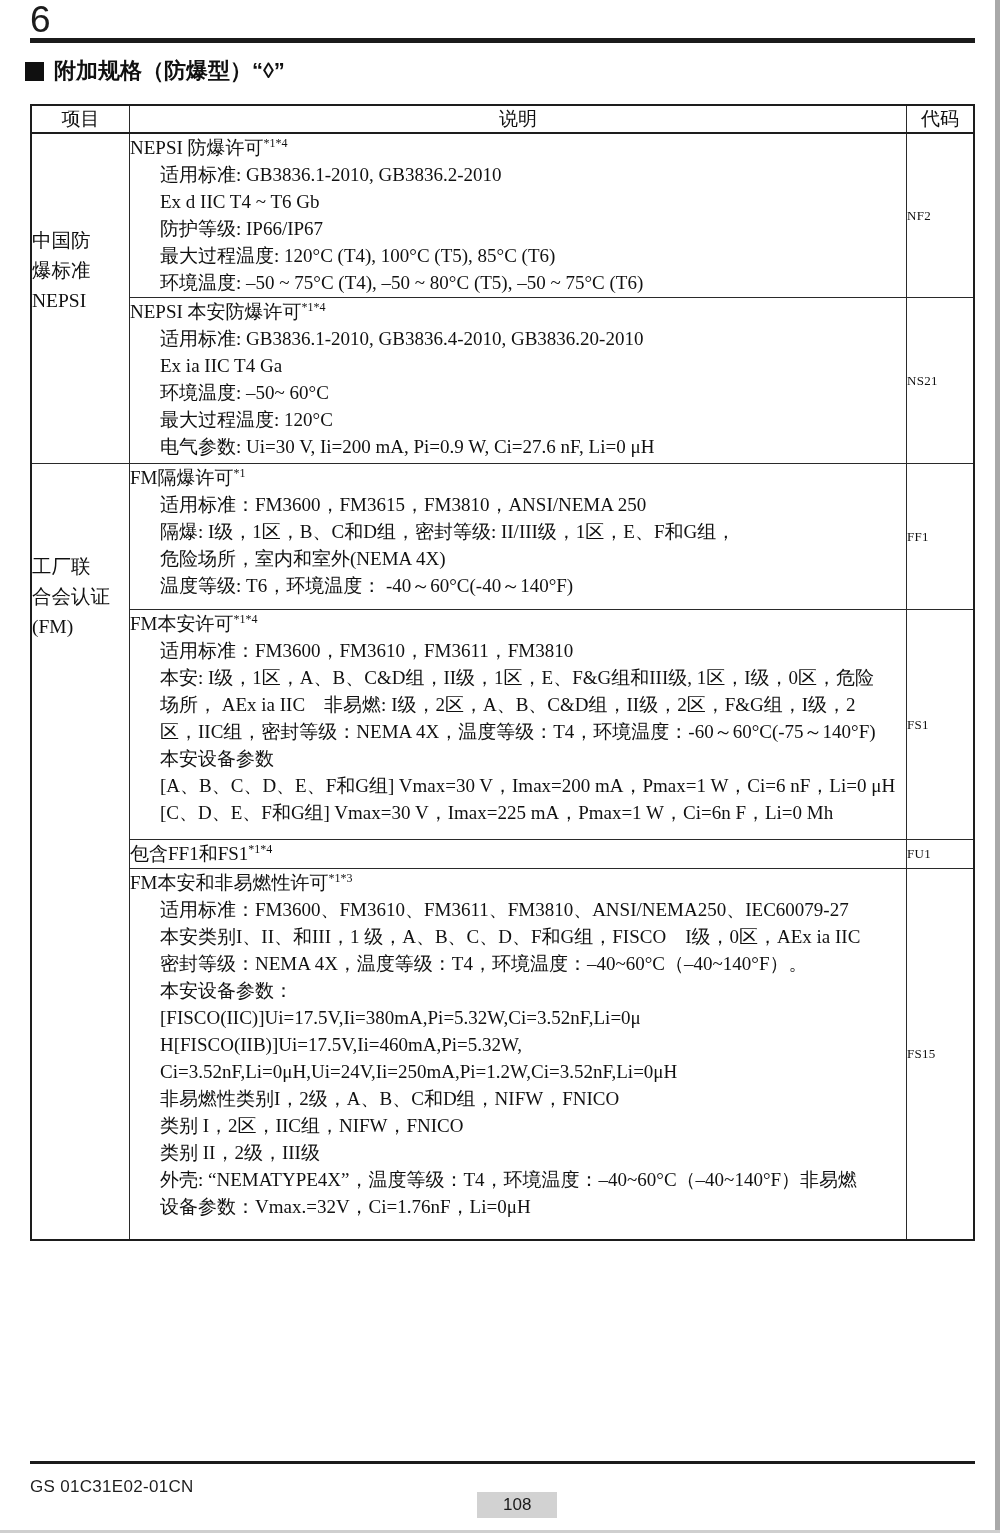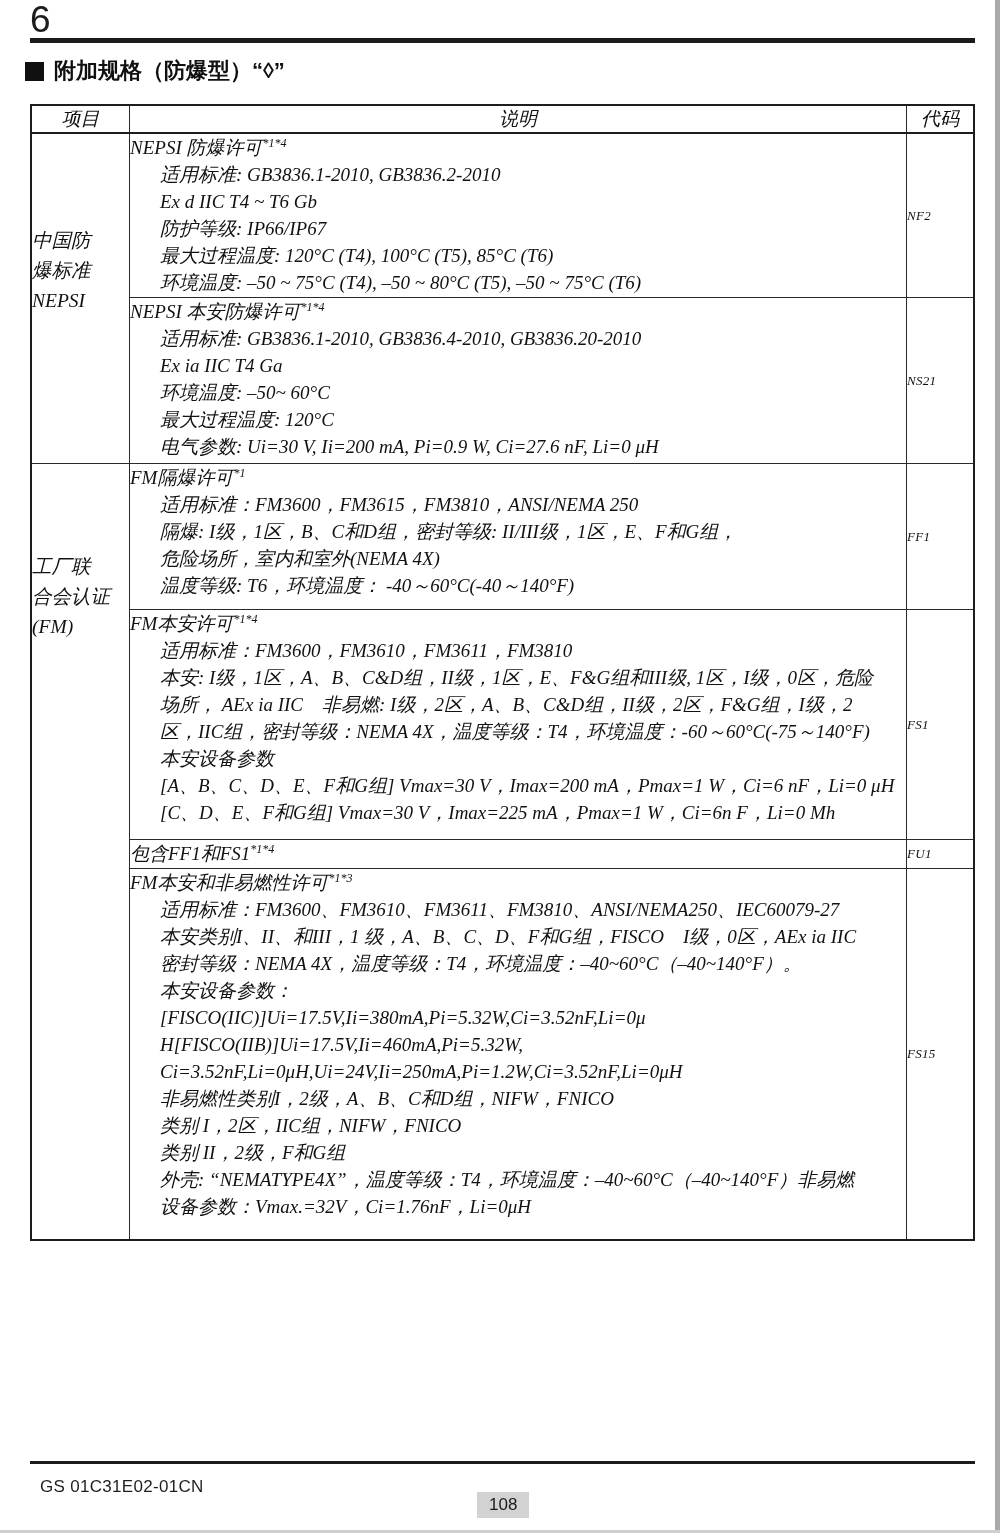--- a/index.html
+++ b/index.html
@@ -27,21 +27,20 @@
     font-family:"Liberation Sans","DejaVu Sans",sans-serif;
     font-weight:bold;font-size:22px;color:#101010;
   }
   .section-bullet{width:19px;height:19px;background:#101010;flex:0 0 auto;}
 
   table.spec{
     position:absolute;left:30px;top:104px;
     width:943px;
     border-collapse:collapse;
     table-layout:fixed;
-    font-style:italic;
   }
   table.spec td,table.spec th{
     border:1px solid #2a2a2a;
     padding:0;margin:0;
     font-weight:normal;
   }
   table.spec{border:2px solid #1d1d1d;}
   th.h-item,td.item-cell{width:97px;}
   th.h-desc,td.desc-cell{width:776px;}
   th.h-code,td.code-cell{width:66px;}
@@ -62,28 +61,28 @@
   td.desc-cell .line{line-height:27px;white-space:nowrap;}
   td.desc-cell .line.indent{padding-left:30px;}
   td.desc-cell sup{font-size:12px;line-height:0;}
   td.code-cell{
     text-align:left;vertical-align:middle;
     font-size:13px;letter-spacing:0.3px;
   }
 
   .footer-rule{position:absolute;left:30px;top:1461px;width:945px;height:3px;background:#1b1b1b;}
   .footer-doc-number{
-    position:absolute;left:40px;top:1477px;
+    position:absolute;left:30px;top:1477px;
     font-family:"Liberation Sans","DejaVu Sans",sans-serif;
     font-size:17px;color:#1e1e1e;letter-spacing:0.3px;
   }
   .footer-page-number{
     position:absolute;left:477px;top:1492px;
     background:#d2d2d2;
-    padding:3px 12px;
+    padding:3px 26px;
     font-family:"Liberation Sans","DejaVu Sans",sans-serif;
     font-size:17px;color:#1a1a1a;
   }
 </style>
 </head>
 <body>
 
 <div id="page">
 
   <div class="top-page-number">6</div>
@@ -169,21 +168,21 @@
             <div class="line"><span>FM本安和非易燃性许可</span><sup>*1*3</sup></div>
             <div class="line indent"><span>适用标准：FM3600、FM3610、FM3611、FM3810、ANSI/NEMA250、IEC60079-27</span></div>
             <div class="line indent"><span>本安类别I、II、和III，1 级，A、B、C、D、F和G组，FISCO　I级，0区，AEx ia IIC</span></div>
             <div class="line indent"><span>密封等级：NEMA 4X，温度等级：T4，环境温度：–40~60°C（–40~140°F）。</span></div>
             <div class="line indent"><span>本安设备参数：</span></div>
             <div class="line indent"><span>[FISCO(IIC)]Ui=17.5V,Ii=380mA,Pi=5.32W,Ci=3.52nF,Li=0μ</span></div>
             <div class="line indent"><span>H[FISCO(IIB)]Ui=17.5V,Ii=460mA,Pi=5.32W,</span></div>
             <div class="line indent"><span>Ci=3.52nF,Li=0μH,Ui=24V,Ii=250mA,Pi=1.2W,Ci=3.52nF,Li=0μH</span></div>
             <div class="line indent"><span>非易燃性类别I，2级，A、B、C和D组，NIFW，FNICO</span></div>
             <div class="line indent"><span>类别 I，2区，IIC组，NIFW，FNICO</span></div>
-            <div class="line indent"><span>类别 II，2级，F和G组</span></div>
+            <div class="line indent"><span>类别 II，2级，III级</span></div>
             <div class="line indent"><span>外壳: “NEMATYPE4X”，温度等级：T4，环境温度：–40~60°C（–40~140°F）非易燃</span></div>
             <div class="line indent"><span>设备参数：Vmax.=32V，Ci=1.76nF，Li=0μH</span></div>
           </td>
           <td class="code-cell">FS15</td>
         </tr>
       </tbody>
   </table>
 
   <div class="footer-rule"></div>
   <div class="footer-doc-number">GS 01C31E02-01CN</div>

